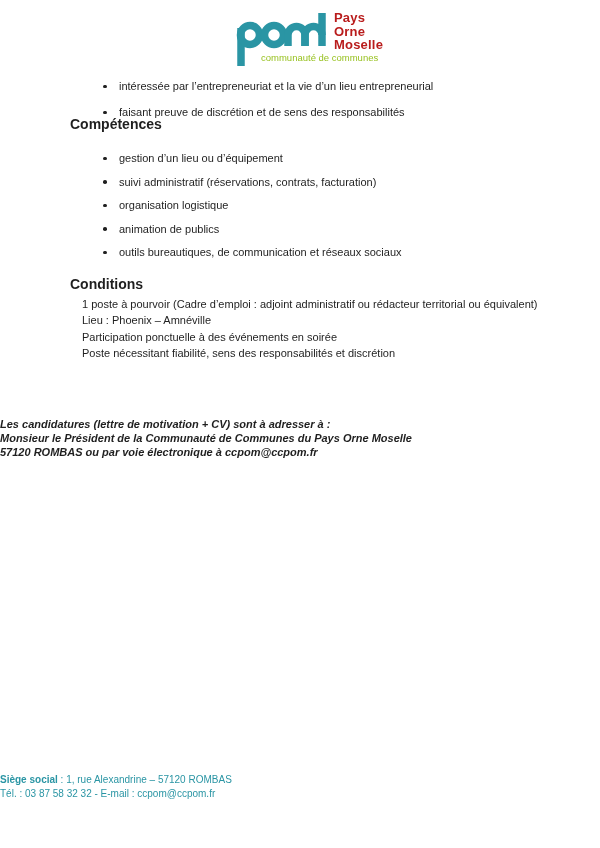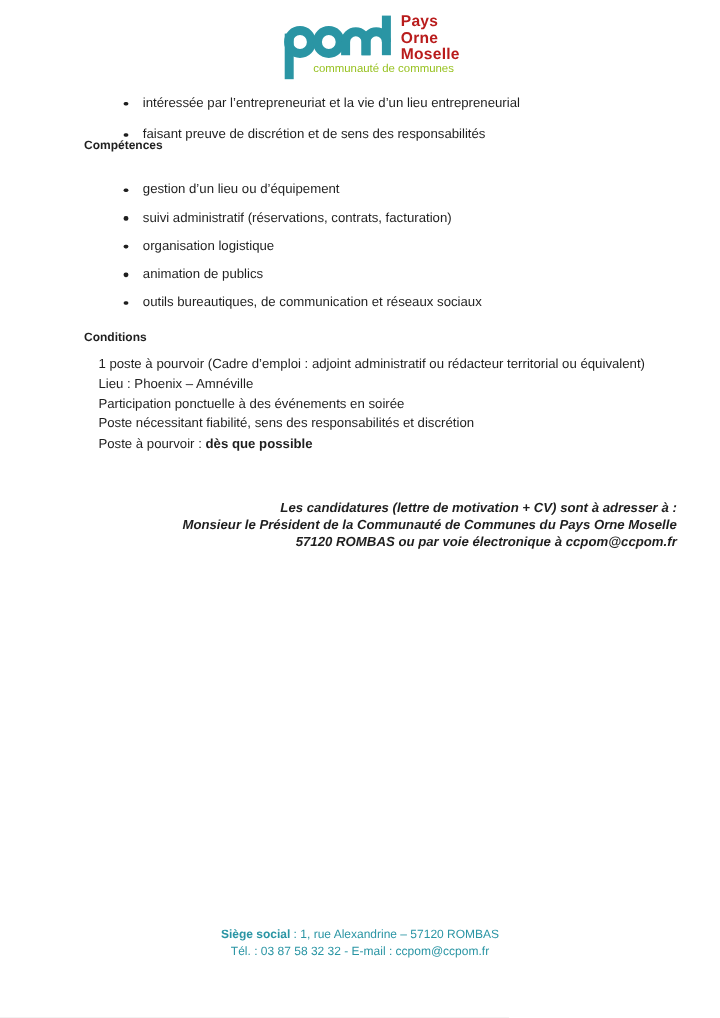--- a/index.html
+++ b/index.html
@@ -60,50 +60,50 @@
     width: 3.6px;
     height: 3.6px;
     border-radius: 50%;
     background: #1f1f1f;
   }
   ul.intro-list li { margin-bottom: 13px; }
   ul.comp-list li { margin-bottom: 10.5px; }
 
   .doc-heading {
     margin: 0;
-    font-size: 10px;
+    font-size: 14px;
     font-weight: bold;
     color: #1f1f1f;
   }
 
   .conditions-text {
     font-size: 11px;
     line-height: 16.4px;
     margin-left: 12px;
   }
   .conditions-text .line { white-space: nowrap; }
 
   .application-block {
     position: absolute;
     left: 0;
     width: 564px;
     top: 417px;
-    text-align: right;
+    text-align: left;
     font-size: 11px;
     font-weight: bold;
     font-style: italic;
     line-height: 14.2px;
   }
 
   .footer {
     position: absolute;
     left: 0;
     width: 600px;
     top: 773px;
-    text-align: center;
+    text-align: left;
     font-size: 10px;
     line-height: 14px;
     color: #2a95a4;
   }
 </style>
 </head>
 <body>
 
 <div class="page">
 
@@ -144,21 +144,20 @@
       <li>outils bureautiques, de communication et réseaux sociaux</li>
     </ul>
   </div>
 
   <h3 class="doc-heading block" style="top:276px">Conditions</h3>
   <div class="block conditions-text" style="top:296px">
     <div class="line">1 poste à pourvoir (Cadre d’emploi : adjoint administratif ou rédacteur territorial ou équivalent)</div>
     <div class="line">Lieu : Phoenix – Amnéville</div>
     <div class="line">Participation ponctuelle à des événements en soirée</div>
     <div class="line">Poste nécessitant fiabilité, sens des responsabilités et discrétion</div>
-    <div class="line"><span>Poste à pourvoir : </span><strong>dès que possible</strong></div>
   </div>
 
   <div class="application-block">
     <div>Les candidatures (lettre de motivation + CV) sont à adresser à :</div>
     <div>Monsieur le Président de la Communauté de Communes du Pays Orne Moselle</div>
     <div>57120 ROMBAS ou par voie électronique à ccpom@ccpom.fr</div>
   </div>
 
   <div class="footer">
     <div><strong>Siège social</strong><span> : 1, rue Alexandrine – 57120 ROMBAS</span></div>

